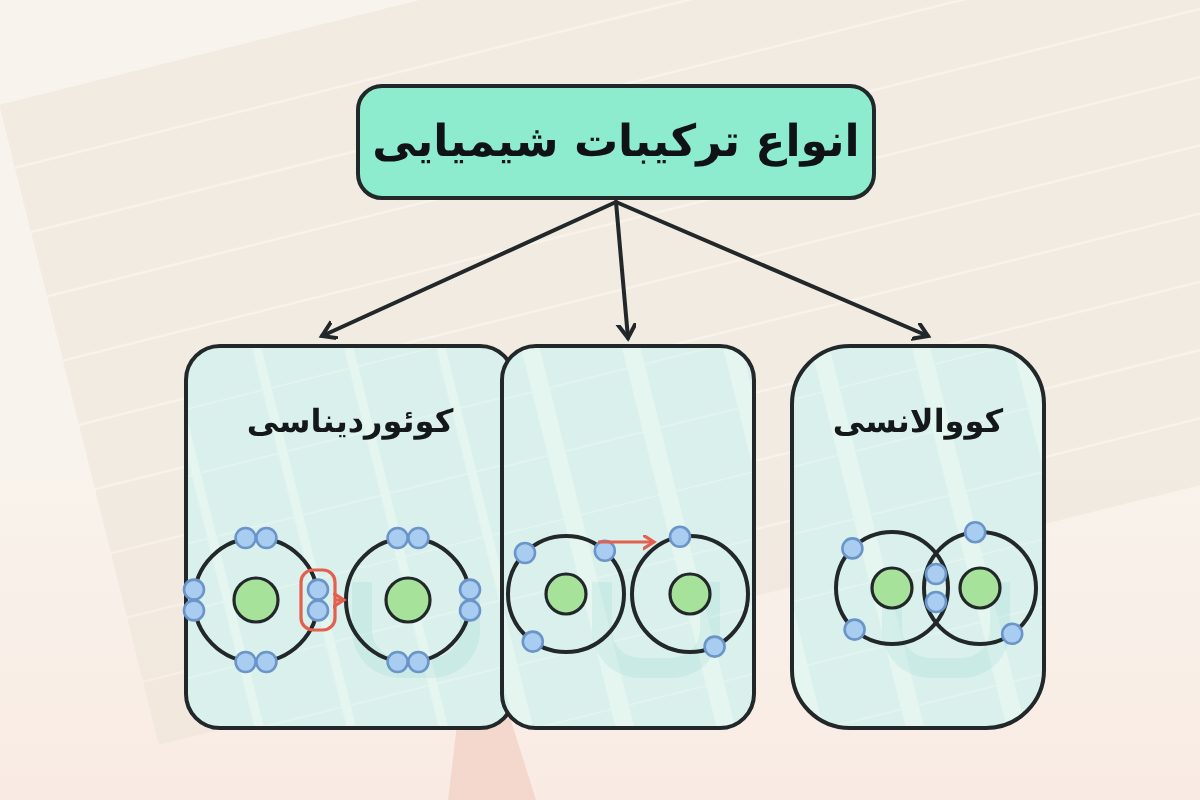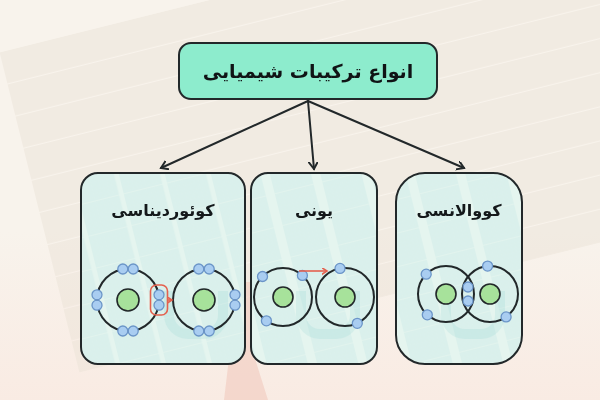--- a/index.html
+++ b/index.html
@@ -20,34 +20,34 @@
     position:absolute;left:224px;top:282px;width:44px;height:118px;
     background:rgba(240,198,185,.55);
     clip-path:polygon(32% 0,62% 0,62% 55%,100% 100%,0 100%);
   }
   .title-box{
     position:absolute;left:178px;top:42px;width:260px;height:58px;box-sizing:border-box;
     background:var(--title-fill,#8deccd);
     border:2.5px solid var(--outline,#20262a);border-radius:13px;
     display:flex;align-items:center;justify-content:center;z-index:2;
   }
-  .title-label{font-size:19px;font-weight:bold;color:#101315;}
+  .title-label{font-size:22px;font-weight:bold;color:#101315;}
   .card{
     position:absolute;top:172px;height:193px;box-sizing:border-box;
     background:var(--card-fill,#e5f5ef);
     border:2px solid var(--outline,#20262a);border-radius:18px;
     z-index:2;overflow:hidden;
   }
   
   .card::before{
     content:"";position:absolute;inset:-45%;
     background-image:linear-gradient(rgba(123,197,205,.10),rgba(123,197,205,.10));
     background-size:40px 32px;background-repeat:space;transform:rotate(-14deg);
   }
-  #card-coordination{left:80px;width:166px;}
+  #card-coordination{left:92px;width:166px;}
   #card-ionic{left:250px;width:128px;}
   #card-covalent{left:395px;width:128px;border-radius:30px;}
   .card-label{position:relative;margin-top:27px;text-align:center;font-size:16px;font-weight:bold;color:#14181a;}
   .card-wm{
     position:absolute;right:16px;bottom:24px;width:44px;height:38px;
     border:10px solid rgba(100,190,195,.13);border-top:none;border-radius:0 0 24px 24px;
   }
   #diagram-overlay{position:absolute;left:0;top:0;z-index:5;pointer-events:none;}
 </style>
 </head>
@@ -60,21 +60,20 @@
   <div class="title-box">
     <span class="title-label" dir="rtl">انواع ترکیبات شیمیایی</span>
   </div>
 
   <div class="card" id="card-coordination">
     <div class="card-label" dir="rtl">کوئوردیناسی</div>
     <div class="card-wm"></div>
   </div>
 
   <div class="card" id="card-ionic">
-    <div class="card-label" dir="rtl">یونی</div>
     <div class="card-wm"></div>
   </div>
 
   <div class="card" id="card-covalent">
     <div class="card-label" dir="rtl">کووالانسی</div>
     <div class="card-wm"></div>
   </div>
 
   <svg id="diagram-overlay" width="600" height="400" viewBox="0 0 600 400" xmlns="http://www.w3.org/2000/svg">
       <defs>

